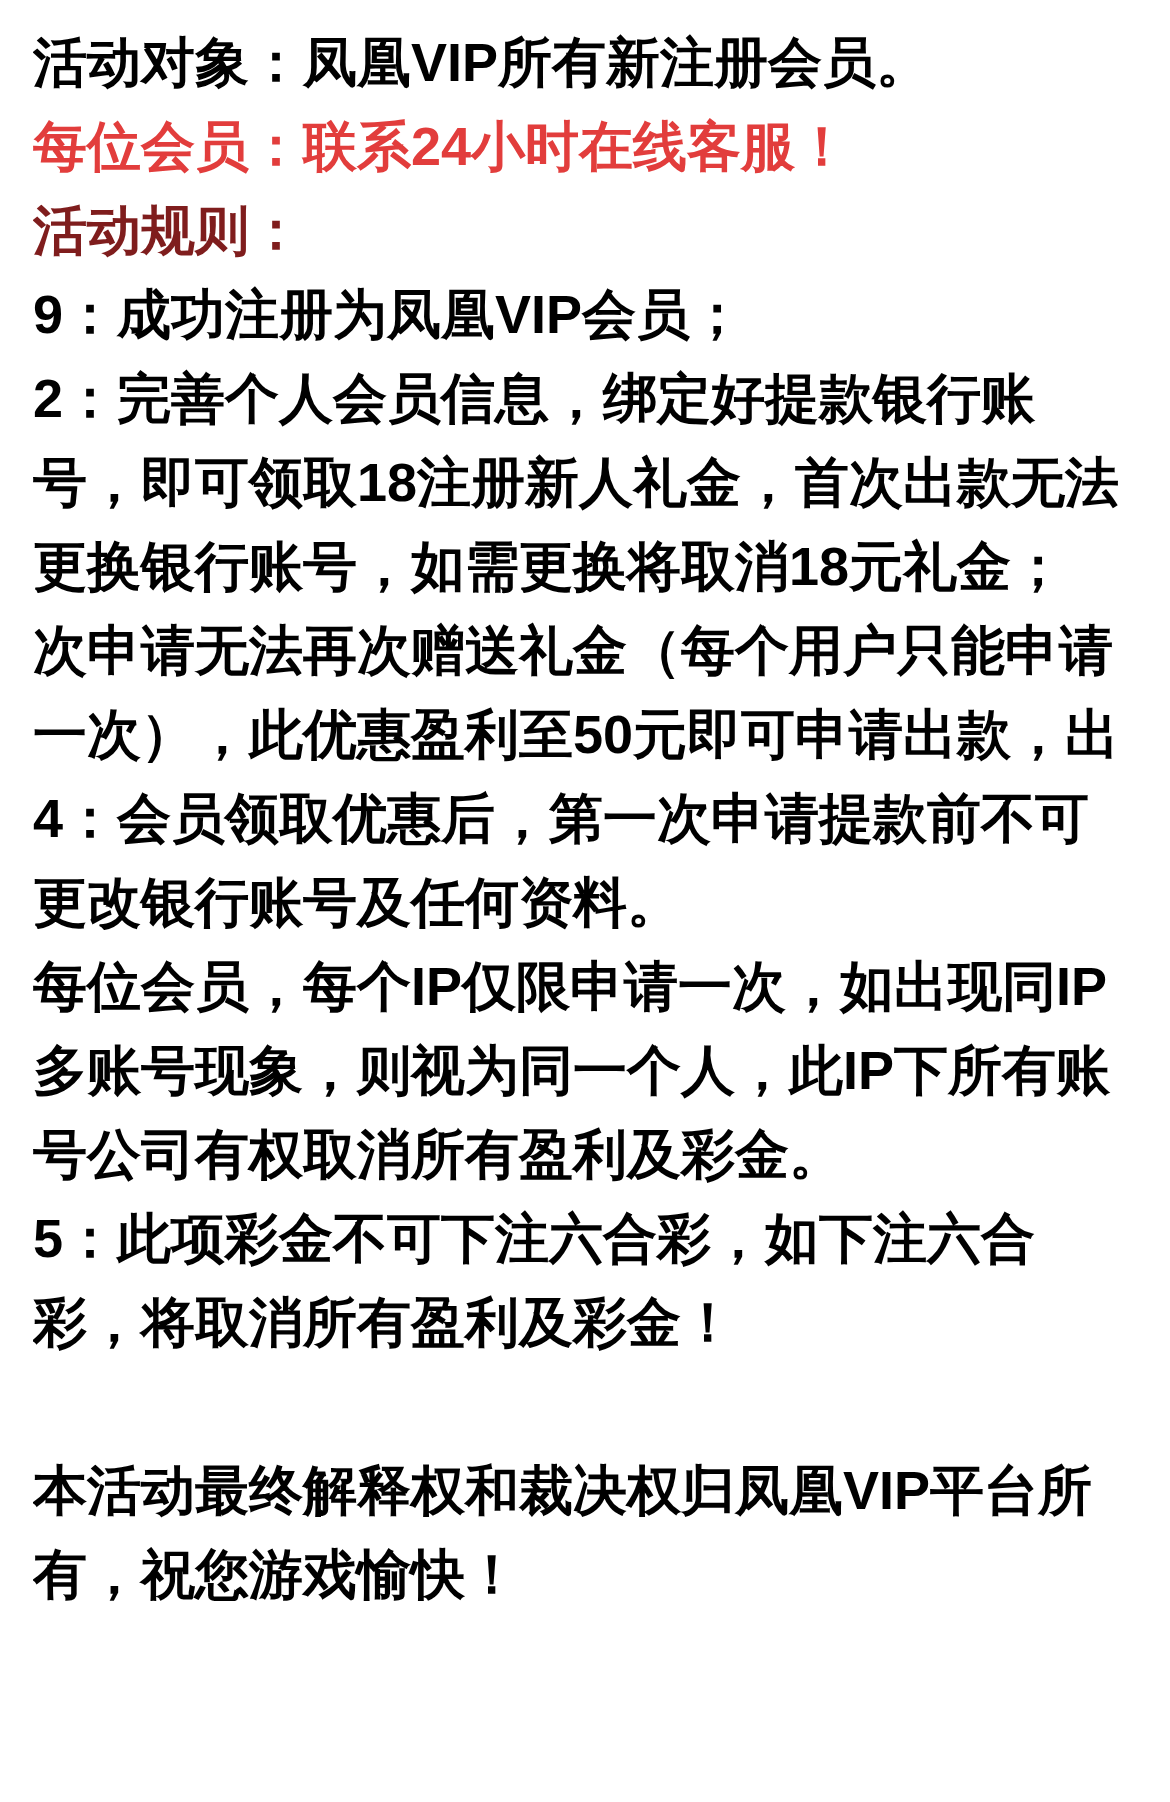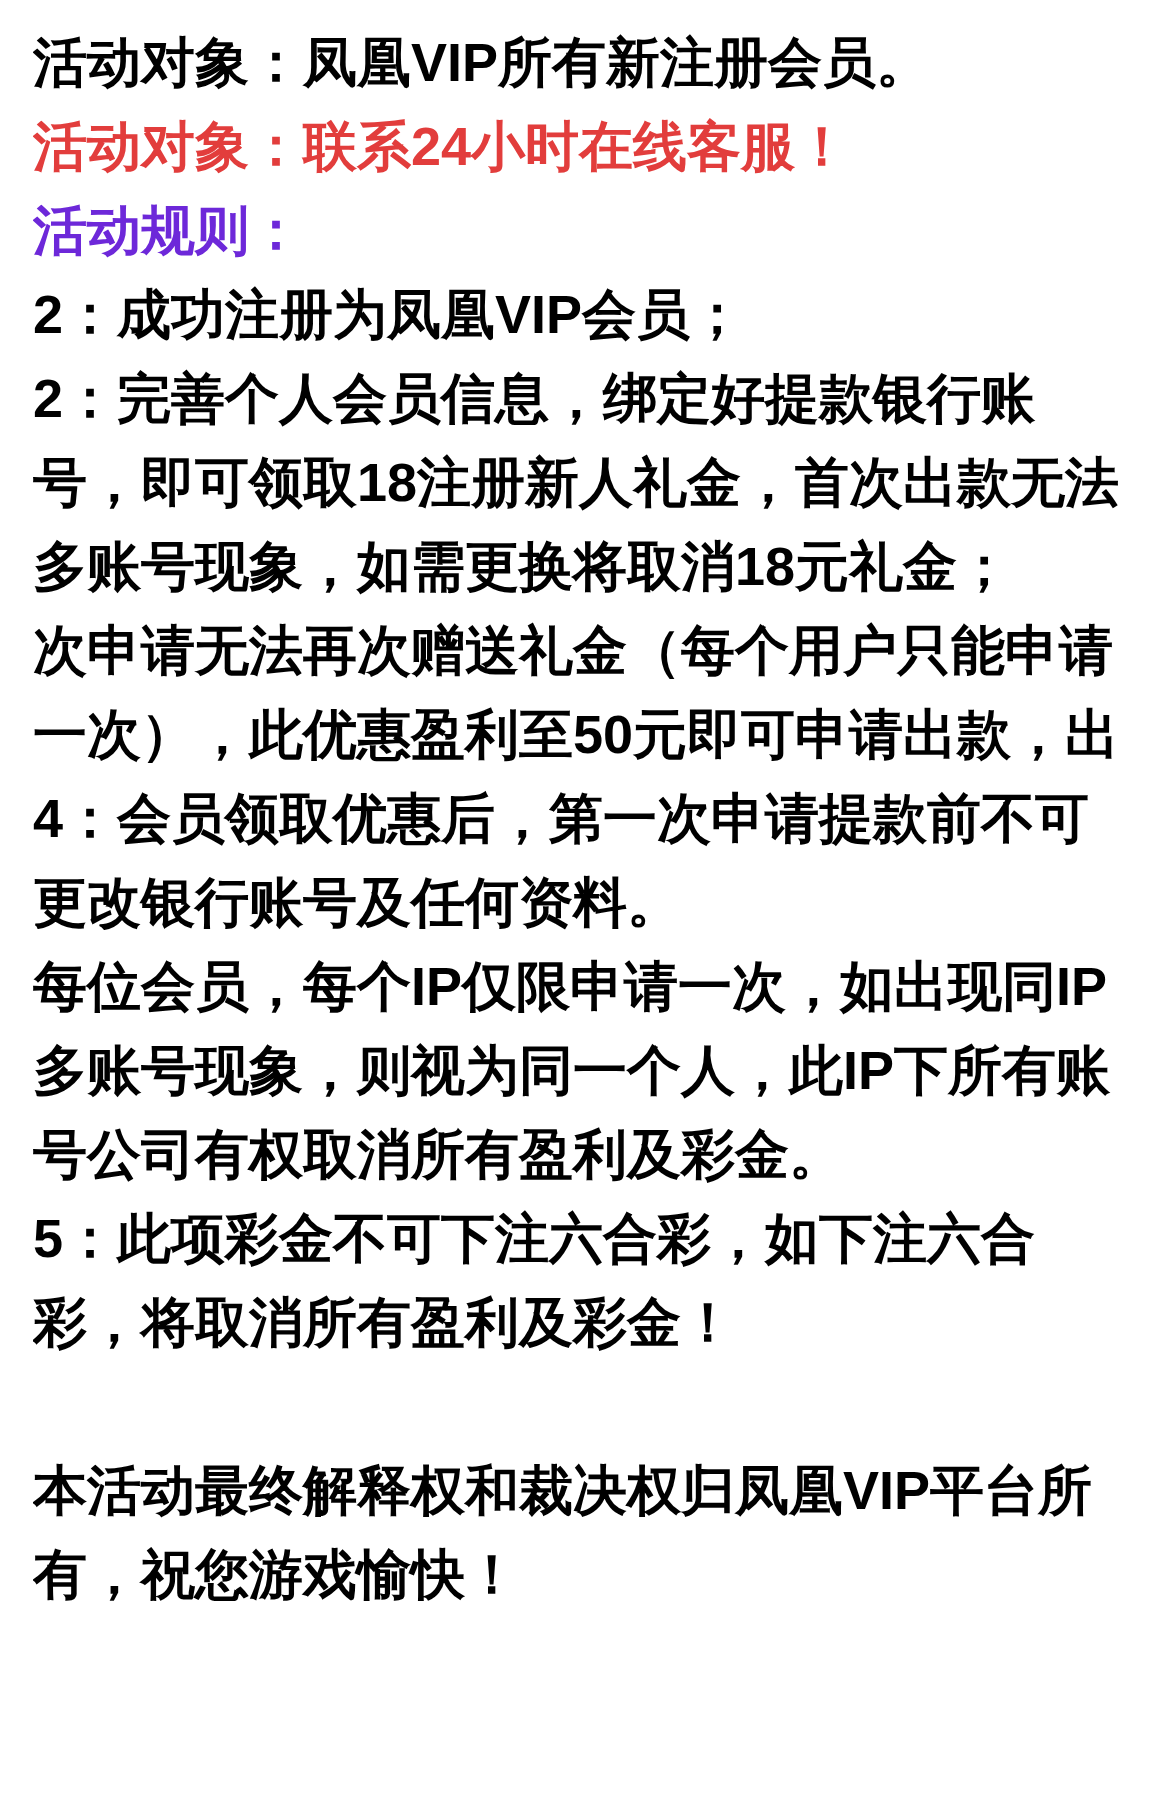--- a/index.html
+++ b/index.html
@@ -34,26 +34,26 @@
   .line.blank {
     
   }
 </style>
 </head>
 <body style="background: rgb(255, 255, 255);">
 
 <div class="doc" style="color: rgb(0, 0, 0);">
   <div>
       <div class="line black">活动对象：凤凰VIP所有新注册会员。</div>
-      <div class="line red" style="color: rgb(226, 61, 60);">活动对象：联系24小时在线客服！</div>
-      <div class="line red" style="color: #6d28d9;">活动规则：</div>
-      <div class="line black">2：成功注册为凤凰VIP会员；</div>
+      <div class="line red" style="color: rgb(226, 61, 60);">每位会员：联系24小时在线客服！</div>
+      <div class="line red" style="color: #7f1d1d;">活动规则：</div>
+      <div class="line black">9：成功注册为凤凰VIP会员；</div>
       <div class="line black">2：完善个人会员信息，绑定好提款银行账</div>
       <div class="line black">号，即可领取18注册新人礼金，首次出款无法</div>
-      <div class="line black">多账号现象，如需更换将取消18元礼金；</div>
+      <div class="line black">更换银行账号，如需更换将取消18元礼金；</div>
       <div class="line black">次申请无法再次赠送礼金（每个用户只能申请</div>
       <div class="line black">一次），此优惠盈利至50元即可申请出款，出</div>
       <div class="line black">4：会员领取优惠后，第一次申请提款前不可</div>
       <div class="line black">更改银行账号及任何资料。</div>
       <div class="line black">每位会员，每个IP仅限申请一次，如出现同IP</div>
       <div class="line black">多账号现象，则视为同一个人，此IP下所有账</div>
       <div class="line black">号公司有权取消所有盈利及彩金。</div>
       <div class="line black">5：此项彩金不可下注六合彩，如下注六合</div>
       <div class="line black">彩，将取消所有盈利及彩金！</div>
       <div class="line blank"></div>

